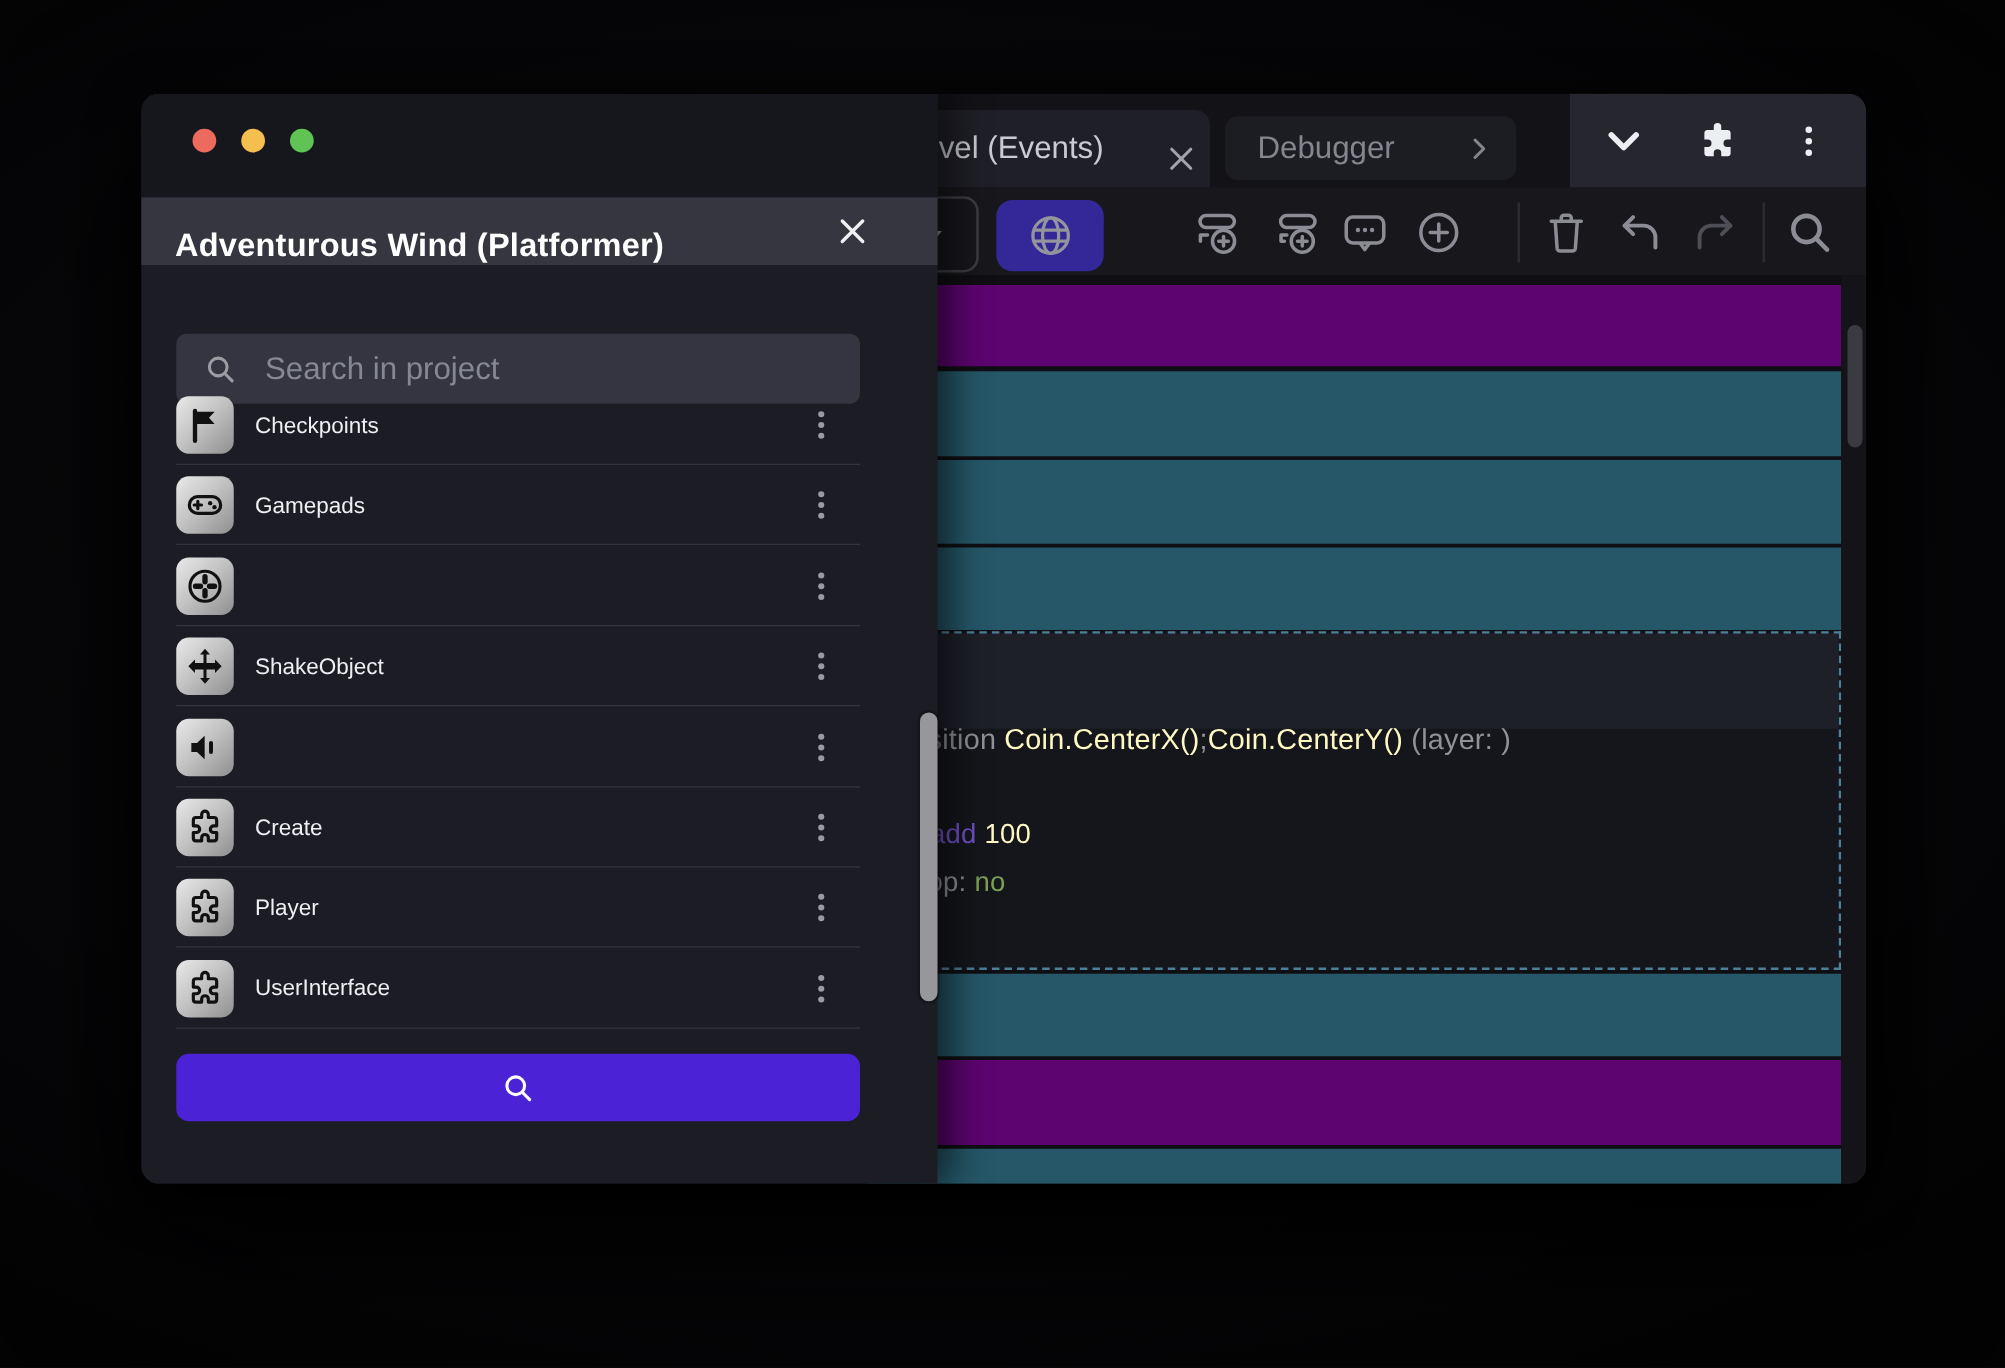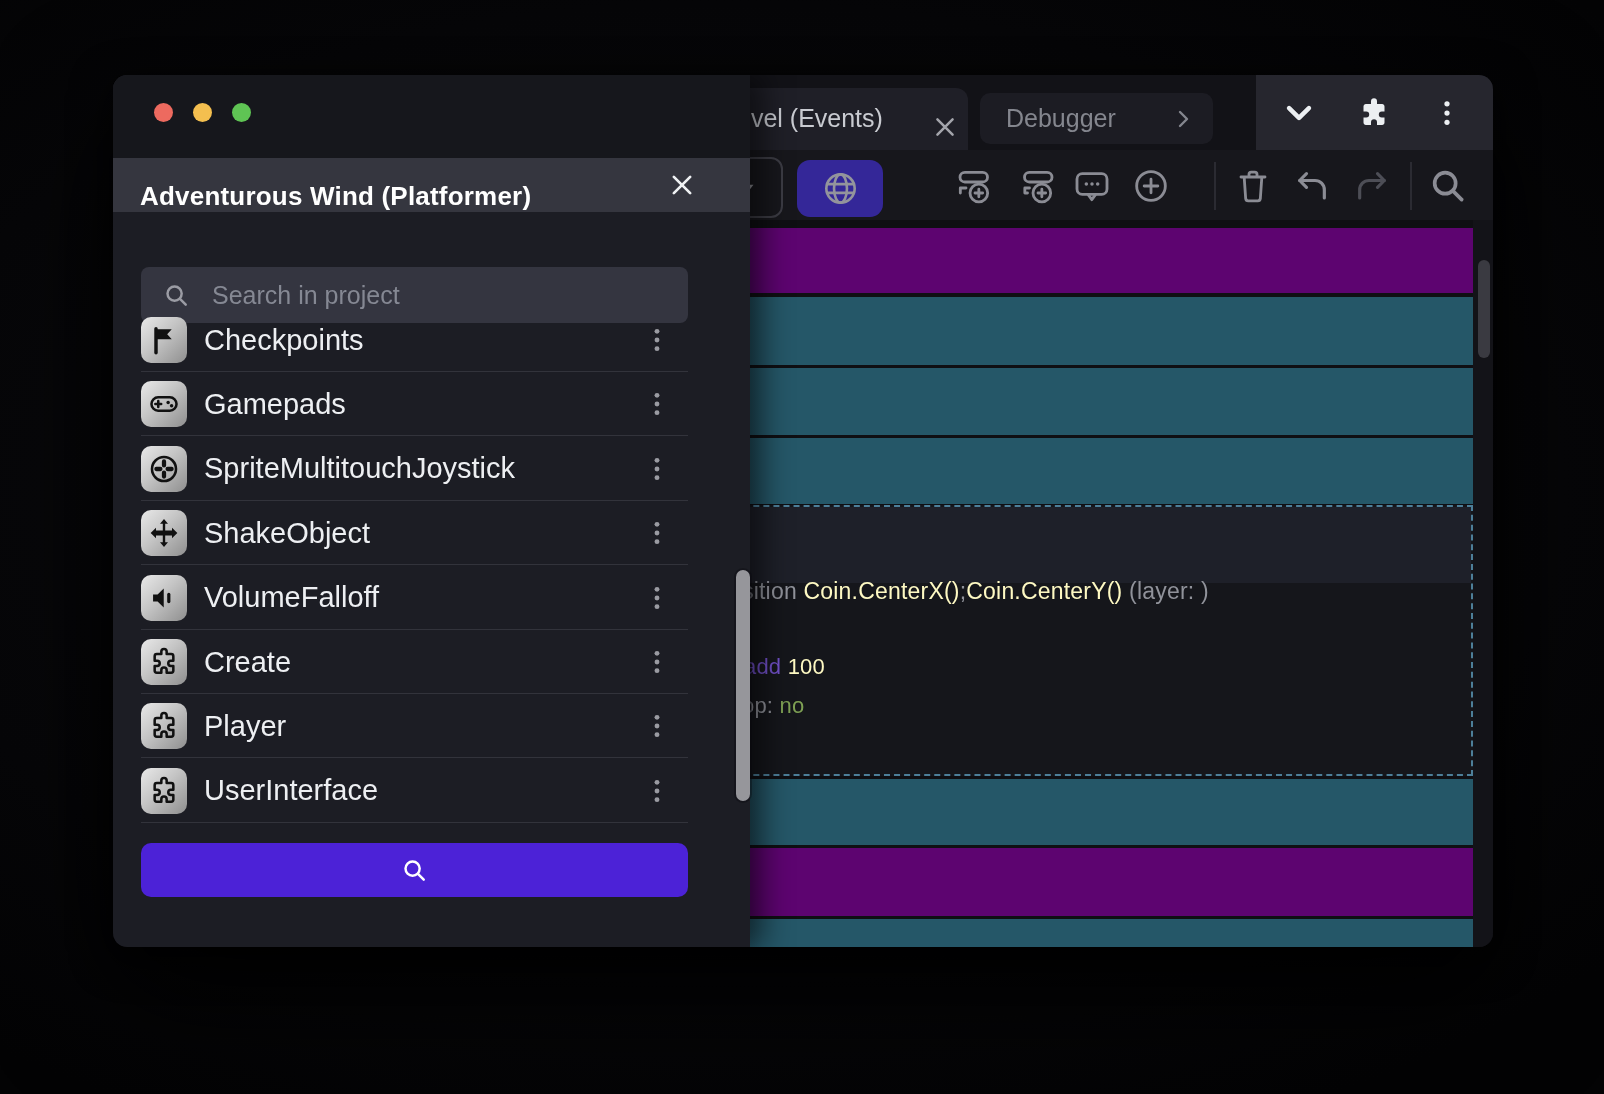--- a/index.html
+++ b/index.html
@@ -61,21 +61,21 @@
   .searchbox .ic{width:27px;height:27px;color:#9b9ca4;margin-left:22px;flex:none;}
   .searchbox .ph{margin-left:22px;font-size:25px;color:#858893;}
   .ext-list{position:absolute;left:0;top:233px;width:100%;}
   .ext-item{position:absolute;left:0;width:100%;height:64px;}
   .ext-item .divider{position:absolute;left:28px;right:62px;bottom:0;height:1px;background:#32333b;}
   .tile{position:absolute;left:28px;top:9px;width:46px;height:46px;border-radius:10px;
     background:linear-gradient(135deg,#e9e9e9 0%,#c4c4c4 45%,#8f8f8f 100%);
     display:flex;align-items:center;justify-content:center;color:#111;}
   .tile svg{width:32px;height:32px;}
   .ext-label{position:absolute;left:91px;top:0;height:64px;display:flex;align-items:center;
-    font-size:29px;font-weight:500;color:#edeff2;}
+    font-size:18px;font-weight:500;color:#edeff2;}
   .kebab{position:absolute;left:530px;top:18px;width:28px;height:28px;color:#9a9ba2;}
   .cta{position:absolute;left:28px;top:768px;width:547px;height:54px;border-radius:10px;background:#4c22d7;
     display:flex;align-items:center;justify-content:center;gap:26px;}
   .cta .ic{width:27px;height:27px;color:#ffffff;flex:none;}
   .cta .lbl{font-size:22px;font-weight:bold;color:#ffffff;letter-spacing:.2px;}
   .drawer-thumb{position:absolute;left:623px;top:495px;width:14px;height:231px;border-radius:7px;
     background:#96969b;box-shadow:0 0 0 2px rgba(10,10,14,.35);}
   .ic svg, .tab-close svg, .kebab svg, .drawer-close svg, .caret svg{width:100%;height:100%;display:block;}
 </style>
 </head>
@@ -283,21 +283,20 @@
             </span>
     <span class="divider"></span>
   </div>
           <div class="ext-item" style="top: 128.8px;">
     <span class="tile">
               <svg viewBox="0 0 24 24" fill="none" stroke="currentColor" stroke-width="1.9">
                 <circle cx="12" cy="12" r="9"></circle>
                 <path d="M12 6.3v3M12 14.7v3M6.3 12h3M14.7 12h3" stroke-width="3.2" stroke-linecap="round"></path>
               </svg>
             </span>
-    <span class="ext-label">SpriteMultitouchJoystick</span>
     <span class="kebab">
               <svg viewBox="0 0 24 24" fill="currentColor">
                 <circle cx="12" cy="4.6" r="2.1"></circle>
                 <circle cx="12" cy="12" r="2.1"></circle>
                 <circle cx="12" cy="19.4" r="2.1"></circle>
               </svg>
             </span>
     <span class="divider"></span>
   </div>
           <div class="ext-item" style="top: 193.2px;">
@@ -316,21 +315,20 @@
             </span>
     <span class="divider"></span>
   </div>
           <div class="ext-item" style="top: 257.6px;">
     <span class="tile">
               <svg viewBox="0 0 24 24" fill="currentColor">
                 <path d="M3.8 9.3v5.4h3.4l4.6 4.4V4.9L7.2 9.3z"></path>
                 <rect x="14.4" y="8.1" width="2.4" height="7.8" rx="1.2"></rect>
               </svg>
             </span>
-    <span class="ext-label">VolumeFalloff</span>
     <span class="kebab">
               <svg viewBox="0 0 24 24" fill="currentColor">
                 <circle cx="12" cy="4.6" r="2.1"></circle>
                 <circle cx="12" cy="12" r="2.1"></circle>
                 <circle cx="12" cy="19.4" r="2.1"></circle>
               </svg>
             </span>
     <span class="divider"></span>
   </div>
           <div class="ext-item" style="top: 322px;">

